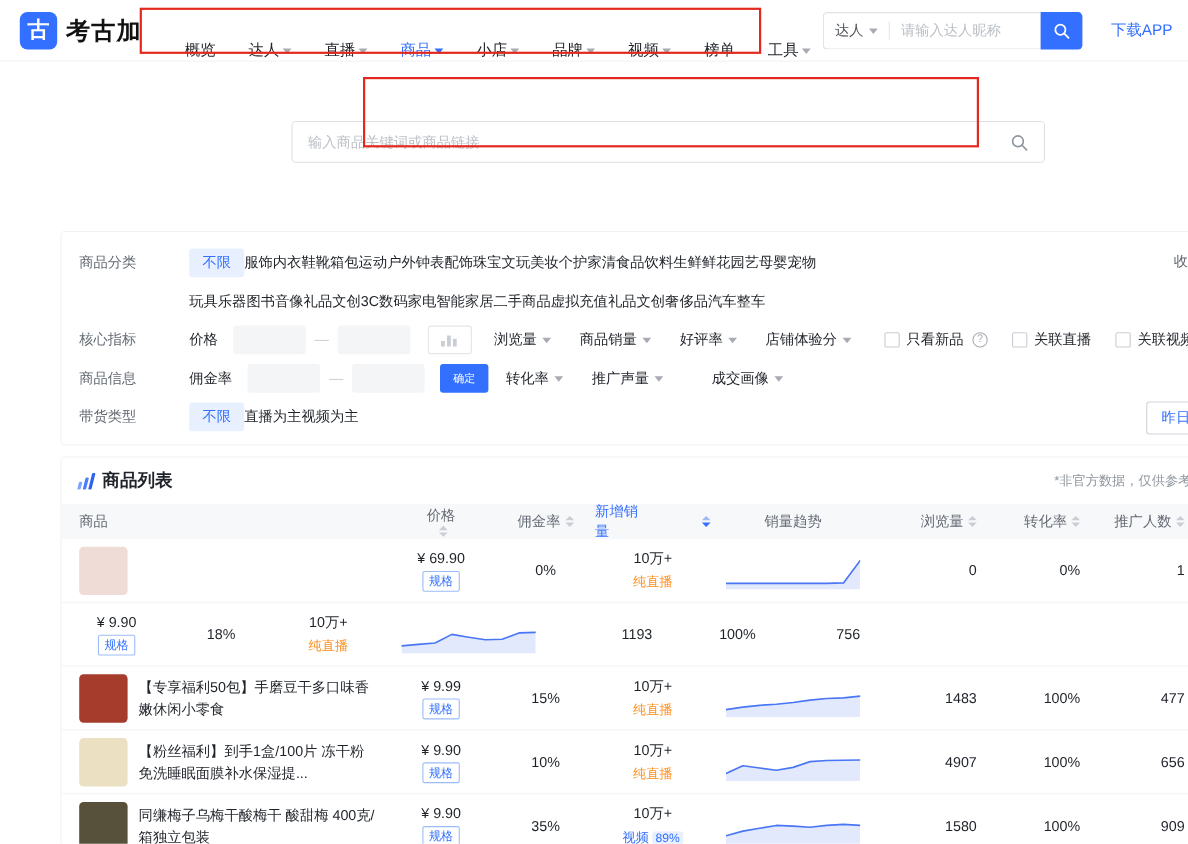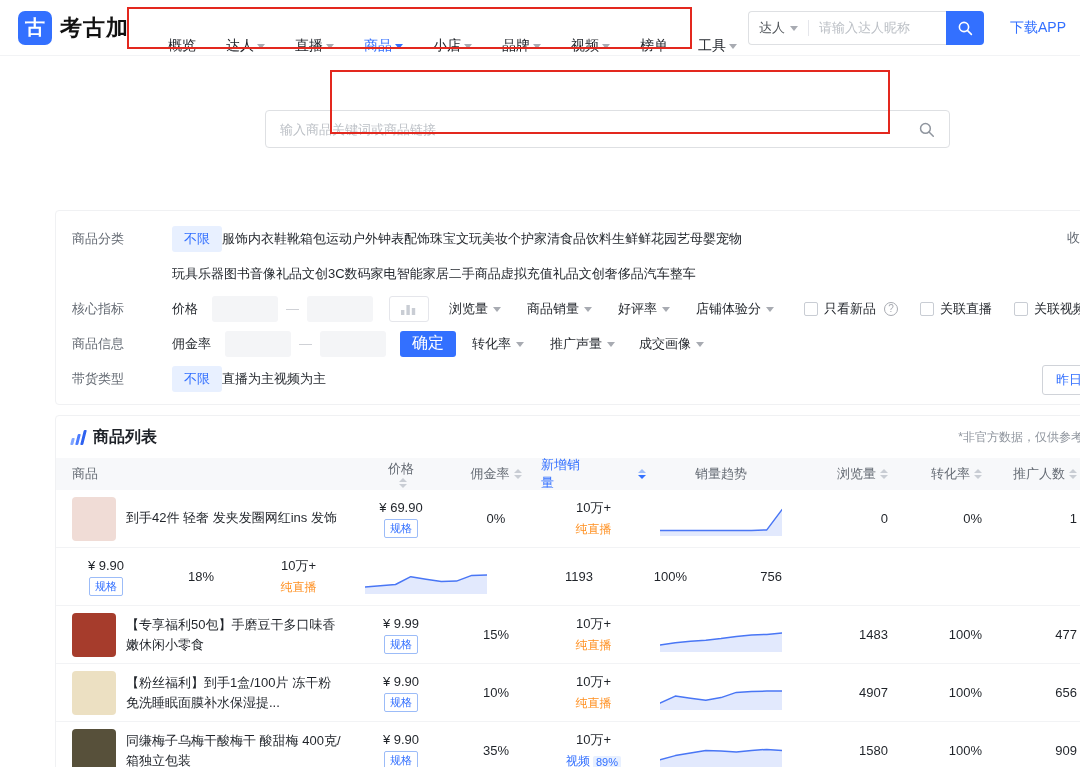--- a/index.html
+++ b/index.html
@@ -47,21 +47,21 @@
   .f-opts { display:flex; align-items:center; white-space:nowrap; }
   .opt { color:#1f2329; cursor:pointer; }
   .opt.selected { background:#e8f0ff; color:#3370ff; padding:4px 12px; border-radius:3px; }
   .range-input { width:66px; height:26px; background:#f4f5f7; border:none; border-radius:3px; padding:0 8px; font-size:12px; outline:none; color:#1f2329; }
   .dash { color:#c9ccd1; margin:0 8px; }
   .chart-icon-box { width:40px; height:26px; border:1px solid #e5e6eb; border-radius:3px; display:flex; align-items:center; justify-content:center; margin:0 4px 0 16px; cursor:pointer; }
   .dd { display:flex; align-items:center; gap:5px; color:#1f2329; cursor:pointer; white-space:nowrap; }
   .cb { display:flex; align-items:center; gap:6px; color:#1f2329; cursor:pointer; white-space:nowrap; }
   .cb-box { width:14px; height:14px; border:1px solid #c9cdd4; border-radius:2px; background:#fff; }
   .info-i { width:14px; height:14px; border:1px solid #a8abb2; border-radius:50%; color:#a8abb2; font-size:10px; display:inline-flex; align-items:center; justify-content:center; margin-left:2px; }
-  .confirm-btn { background:#3370ff; color:#fff; border:none; border-radius:3px; height:26px; padding:0 12px; font-size:16px; cursor:pointer; margin:0 6px 0 14px; }
+  .confirm-btn { background:#3370ff; color:#fff; border:none; border-radius:3px; height:26px; padding:0 12px; font-size:10px; cursor:pointer; margin:0 6px 0 14px; }
   .collapse-link { position:absolute; left:1011px; top:18px; color:#646a73; font-size:13px; cursor:pointer; white-space:nowrap; }
   .date-seg { position:absolute; left:986px; bottom:9px; border:1px solid #d0d3d9; border-radius:3px; background:#fff; padding:5px 13px; color:#3370ff; font-size:13px; white-space:nowrap; cursor:pointer; }
 
   
   .list-card { margin:10px 0 0 55px; width:1045px; background:#fff; border:1px solid #f0f1f3; border-radius:4px; overflow:hidden; }
   .list-head { display:flex; align-items:center; height:42px; padding:0 16px; }
   .lh-icon { display:flex; align-items:flex-end; gap:2px; margin-right:8px; transform:skewX(-14deg); }
   .lh-icon i { width:3px; display:block; border-radius:1px; }
   .lh-icon .b1 { height:7px;  background:#7fa4ff; }
   .lh-icon .b2 { height:11px; background:#4d7dff; }
@@ -275,21 +275,21 @@
       <input class="range-input" style="">
       <button class="confirm-btn">确定</button>
       <div class="dd" style="margin-left:10px;">
           <span>转化率</span>
           <i class="caret-down"></i>
         </div>
       <div class="dd" style="margin-left:26px;">
           <span>推广声量</span>
           <i class="caret-down"></i>
         </div>
-      <div class="dd" style="margin-left:24px;">
+      <div class="dd" style="margin-left:44px;">
           <span>成交画像</span>
           <i class="caret-down"></i>
         </div>
     </div>
   </div>
 
   <div class="f-row">
     <div class="f-label">带货类型</div>
     <div class="f-opts">
       <span class="opt selected">不限</span>
@@ -358,21 +358,20 @@
         <span class="sort">
           <i class="up"></i>
           <i class="dn"></i>
         </span>
       </div>
   </div>
 
   <div class="trow">
     <div class="c-prod">
       <div class="thumb" style="background: rgb(240, 220, 214);"></div>
-      <div class="ptitle">到手42件 轻奢 发夹发圈网红ins 发饰</div>
     </div>
     <div class="c-price">
       <span class="price-txt">¥ 69.90</span>
       <span class="spec-tag">规格</span>
     </div>
     <div class="c-comm">0%</div>
     <div class="c-sales">
       <span>10万+</span>
       <span class="sale-type orange">纯直播</span>
     </div>

